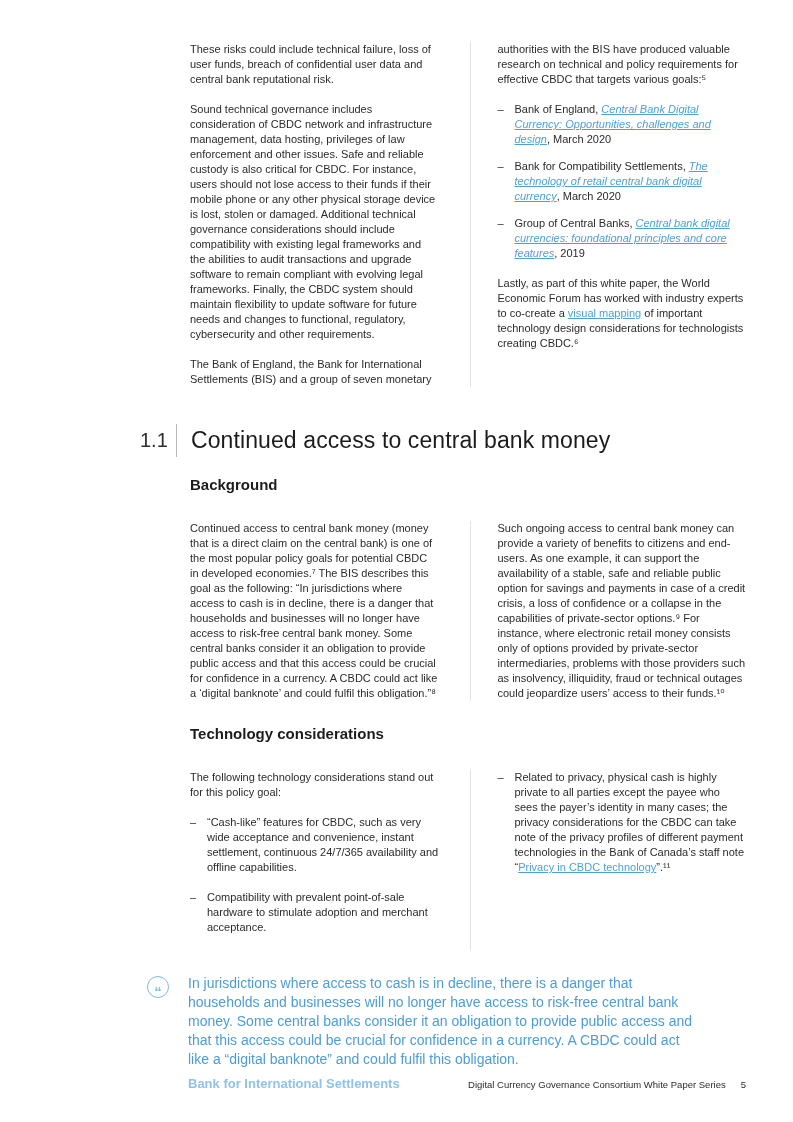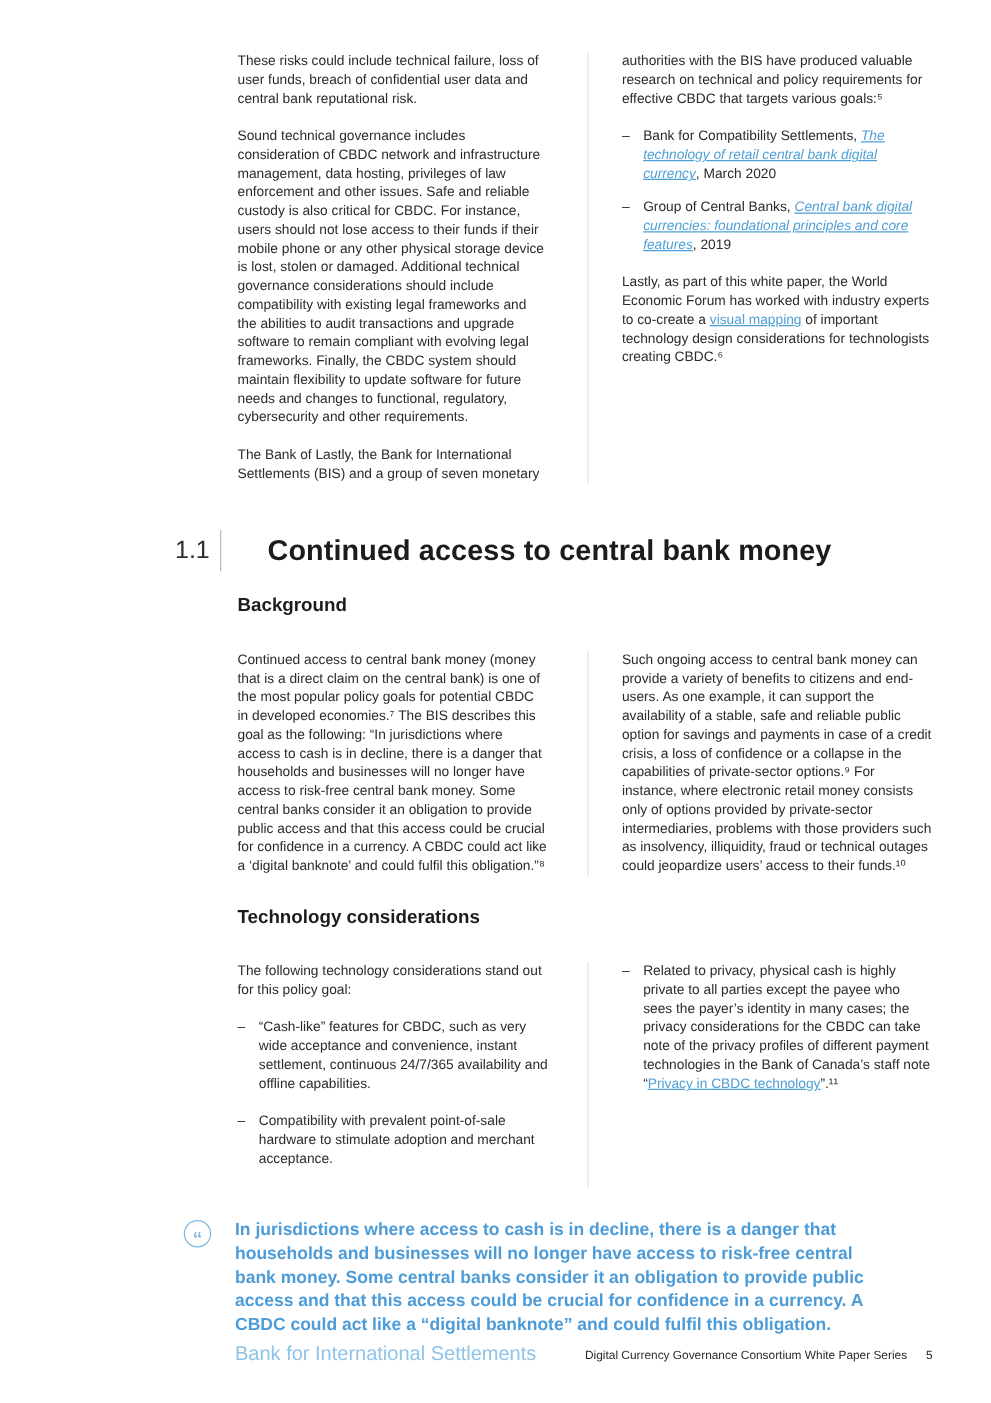--- a/index.html
+++ b/index.html
@@ -19,55 +19,56 @@
   .body.last { margin-bottom:0; }
   .dash-list { list-style:none; margin:0 0 15px; }
   .dash-list li { position:relative; padding-left:17px; margin-bottom:12px; font-size:11px; line-height:15px; }
   .dash-list li::before { content:"–"; position:absolute; left:0; top:0; color:var(--text,#2b2b2b); }
   .dash-list.wide li { margin-bottom:15px; }
   .link { color:var(--link,#4e9fd6); text-decoration:underline; cursor:pointer; }
   .italic { font-style:italic; }
   .section-heading { display:flex; align-items:center; margin:40px 0 22px; }
   .sec-num { width:36px; flex:none; font-size:20px; color:#2e2e2e; }
   .sec-divider { width:1px; align-self:stretch; background:#b8b8b8; margin:-3px 14px -3px 0; }
-  .sec-title { font-size:23px; font-weight:700; color:#1c1c1c; letter-spacing:0.1px;margin-left:23px; }
+  .sec-title { font-size:23px; font-weight:400; color:#1c1c1c; letter-spacing:0.1px; }
   .sub-heading { font-size:15px; font-weight:700; color:#1c1c1c; margin:0 0 28px; }
   .block-gap { margin-top:24px; }
   .quote-block { display:flex; align-items:flex-start; margin-top:24px; }
   .quote-icon {
     flex:none; width:22px; height:22px; margin:2px 0 0 7px;
     border:1.5px solid #7fb9e2; border-radius:50%;
     color:#7fb9e2; display:flex; align-items:center; justify-content:center;
   }
   .quote-icon span { font-size:15px; font-weight:700; line-height:1; transform:translateY(4px); }
   .quote-body { margin-left:19px; width:516px; }
-  .quote-text { font-size:14px; line-height:19px; font-weight:700; color:var(--quote,#4d9cd8); }
-  .quote-attribution { margin-top:6px; font-size:16px; line-height:17px; font-weight:400; color:var(--quote_attribution,#8fc3e8); }
+  .quote-text { font-size:14px; line-height:19px; font-weight:400; color:var(--quote,#4d9cd8); }
+  .quote-attribution { margin-top:6px; font-size:13px; line-height:17px; font-weight:700; color:var(--quote_attribution,#8fc3e8); }
   .footer {
     position:absolute; right:47px; bottom:32px;
     display:flex; align-items:center; gap:15px;
     font-size:9.5px; color:#2b2b2b;padding-left:11px;
   }
   .footer .page-num { font-weight:400; }
 </style>
 </head>
 <body>
 
 <div class="page">
   <main class="content">
 
     <section class="two-col indent">
       <div class="col">
         <p class="body">These risks could include technical failure, loss of user funds, breach of confidential user data and central bank reputational risk.</p>
         <p class="body">Sound technical governance includes consideration of CBDC network and infrastructure management, data hosting, privileges of law enforcement and other issues. Safe and reliable custody is also critical for CBDC. For instance, users should not lose access to their funds if their mobile phone or any other physical storage device is lost, stolen or damaged. Additional technical governance considerations should include compatibility with existing legal frameworks and the abilities to audit transactions and upgrade software to remain compliant with evolving legal frameworks. Finally, the CBDC system should maintain flexibility to update software for future needs and changes to functional, regulatory, cybersecurity and other requirements.</p>
-        <p class="body last">The Bank of Lastly, the Bank for International Settlements (BIS) and a group of seven monetary</p>
+        <p class="body last">The Bank of England, the Bank for International Settlements (BIS) and a group of seven monetary</p>
       </div>
       <div class="col">
         <p class="body">authorities with the BIS have produced valuable research on technical and policy requirements for effective CBDC that targets various goals:⁵</p>
         <ul class="dash-list">
+          <li><span>Bank of England, </span><a href="#" class="link italic">Central Bank Digital Currency: Opportunities, challenges and design</a><span>, March 2020</span></li>
           <li><span>Bank for Compatibility Settlements, </span><a href="#" class="link italic">The technology of retail central bank digital currency</a><span>, March 2020</span></li>
           <li><span>Group of Central Banks, </span><a href="#" class="link italic">Central bank digital currencies: foundational principles and core features</a><span>, 2019</span></li>
         </ul>
         <p class="body last"><span>Lastly, as part of this white paper, the World Economic Forum has worked with industry experts to co-create a </span><a href="#" class="link">visual mapping</a><span> of important technology design considerations for technologists creating CBDC.⁶</span></p>
       </div>
     </section>
 
     <div class="section-heading">
       <span class="sec-num">1.1</span>
       <span class="sec-divider"></span>

